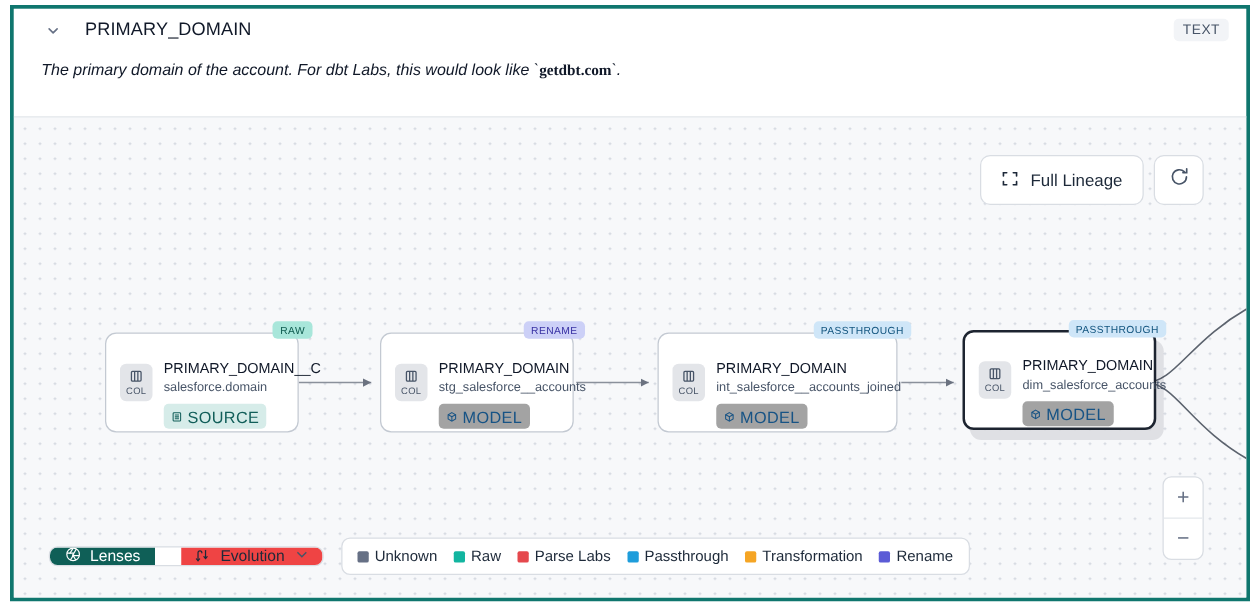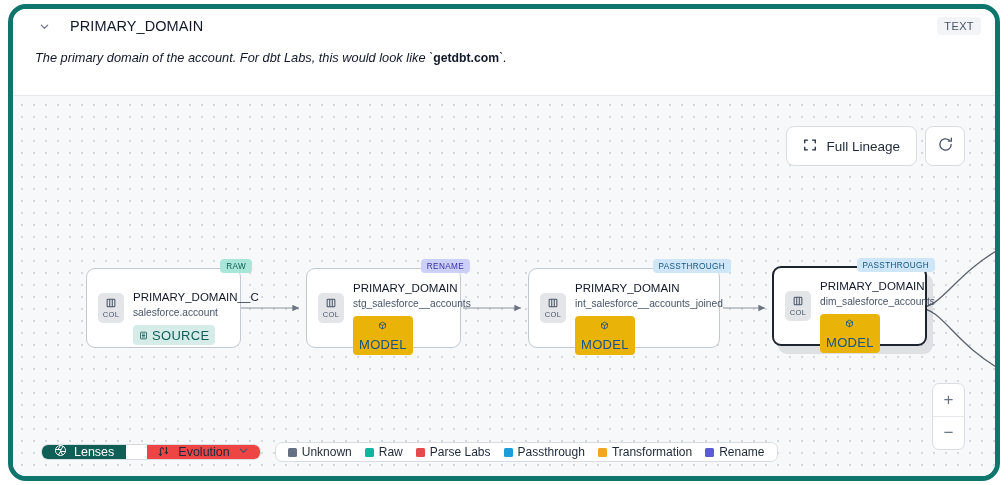--- a/index.html
+++ b/index.html
@@ -8,22 +8,22 @@
     background: #ffffff;
     font-family: "Liberation Sans", sans-serif;
     overflow: hidden;
   }
 
   .panel {
     position: absolute;
     left: 8px; top: 4px;
     width: 992px; height: 477px;
     background: #ffffff;
-    border: 5px solid #0f766e;
-    border-radius: 18px;
+    border: 3px solid #0f766e;
+    border-radius: 0;
     overflow: hidden;
   }
 
   
   .hdr { position: relative; height: 86px; background:#fff; }
 
   .hdr-row1 {
     display: flex; align-items: center;
     height: 34px; padding: 0 14px 0 22px;
   }
@@ -51,21 +51,21 @@
 
   .hdr-desc {
     padding: 6px 22px 0 22px;
     font-size: 12.8px;
     font-style: italic;
     color: #101828;
     line-height: 1.45;
     white-space: nowrap;
   }
   .hdr-desc .code {
-    font-family: Liberation Sans, sans-serif;
+    font-family: Liberation Serif, serif;
     font-style: normal;
     font-weight: bold;
     font-size: 12.2px;
   }
   .hdr-inherit {
     padding: 5px 22px 0 22px;
     font-size: 12.5px;
     font-style: italic;
     color: #101828;
     line-height: 1.4;
@@ -140,21 +140,21 @@
   .node-sub { font-size: 10.2px; color:#475467; margin-top: 4px; }
   .node-kind {
     display: inline-flex; align-items: center; gap: 4px;
     margin-top: 7px;
     padding: 2.5px 6px;
     border-radius: 4px;
     font-size: 13px;
     letter-spacing: .3px;
   }
   .kind-source { background:#d6ece9; color:#115e59; }
-  .kind-model  { background:#eab308; color:#175385;flex-direction:column; }
+  .kind-model  { background:#a3a3a3; color:#175385; }
 
   .node-tag {
     position: absolute;
     top: -10px;
     padding: 2.5px 6px;
     border-radius: 4px;
     font-size: 8.2px;
     letter-spacing: .35px;
     white-space: nowrap;
   }
@@ -193,21 +193,21 @@
     background: #0f5f57; color:#fff;
     padding: 0 12px; font-size: 12.5px; cursor:pointer;
   }
   .evo-btn {
     display:flex; gap:8px;
     background:#ef4444; color:#1d2939;
     padding: 0 11px 0 10px; font-size: 12.5px; cursor:pointer;margin-left:21px;
   }
   .legend {
     display:flex; align-items:center; gap:13px;
-    height: 20px; padding: 0 12px;
+    height: 30px; padding: 0 12px;
     background:#fff; border:1px solid #d9dde3; border-radius: 7px;
     font-size: 12px; color:#1d2939;
   }
   .legend .it { display:flex; align-items:center; gap:5px; }
   .legend .sw { width:9px; height:9px; border-radius:1.5px; flex:none; }
 
   svg.edges { position:absolute; left:0; top:0; width:992px; height:391px; pointer-events:none; }
 </style>
 </head>
 <body>
@@ -272,21 +272,21 @@
       <span class="node-col">
         <svg width="12" height="12" viewBox="0 0 14 14" fill="none" stroke="#475467" stroke-width="1.2">
             <rect x="2.5" y="2.5" width="9" height="9" rx="1"></rect>
             <line x1="5.5" y1="2.5" x2="5.5" y2="11.5"></line>
             <line x1="8.5" y1="2.5" x2="8.5" y2="11.5"></line>
           </svg>
         <span class="lbl">COL</span>
       </span>
       <span class="node-body">
         <div class="node-name">PRIMARY_DOMAIN__C</div>
-        <div class="node-sub">salesforce.account</div>
+        <div class="node-sub">salesforce.domain</div>
         <span class="node-kind kind-source">
           <span>
             <svg width="9" height="9" viewBox="0 0 12 12" fill="none" stroke="#115e59" stroke-width="1.1">
                 <rect x="2" y="1.5" width="8" height="9" rx="1"></rect>
                 <line x1="3.8" y1="4" x2="8.2" y2="4"></line>
                 <line x1="3.8" y1="6" x2="8.2" y2="6"></line>
                 <line x1="3.8" y1="8" x2="8.2" y2="8"></line>
               </svg>
           </span>
           <span>SOURCE</span>

